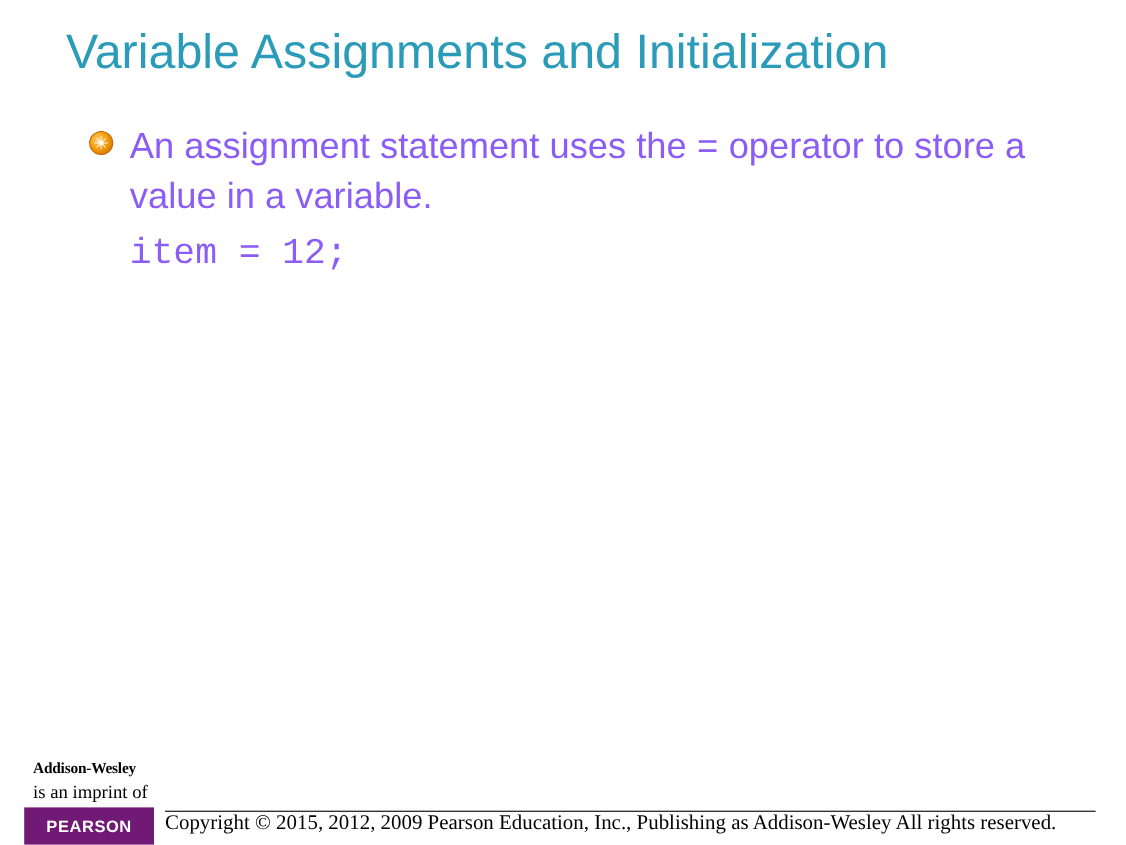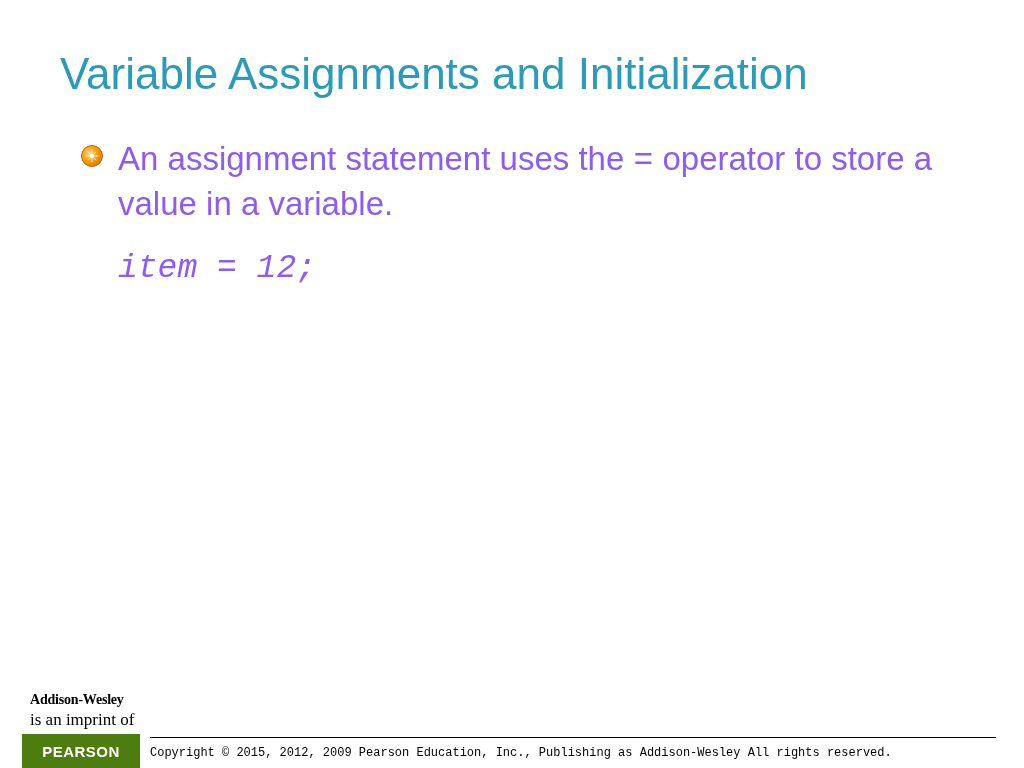--- a/index.html
+++ b/index.html
@@ -7,21 +7,21 @@
     width: 1024px;
     height: 768px;
     background: #ffffff;
     font-family: Arial, Helvetica, sans-serif;
     position: relative;
     overflow: hidden;
   }
   .slide {
     width: 100%;
     height: 100%;
-    padding: 50px 60px 0 60px;
+    padding: 24px 60px 0 60px;
     position: relative;
   }
   .title {
     color: #2a9bb8;
     font-size: 44px;
     font-weight: 400;
     margin-bottom: 40px;
     line-height: 1.1;
   }
   .content {
@@ -43,22 +43,21 @@
   .body-text {
     font-size: 33px;
     color: #8b5cf6;
     line-height: 1.25;
   }
   .code {
     font-family: "Courier New", Courier, monospace;
   }
   .code-line {
     display: block;
-    margin-top: 24px;
-    font-style: italic;
+    margin-top: 12px;
   }
   .footer {
     position: absolute;
     left: 0;
     bottom: 0;
     width: 100%;
     height: 96px;
   }
   .imprint-block {
     position: absolute;
@@ -76,21 +75,21 @@
     font-size: 17px;
     color: #000;
     margin-top: 2px;
   }
   .pearson-badge {
     position: absolute;
     left: 22px;
     bottom: 0;
     width: 118px;
     height: 34px;
-    background: #4d7c0f;
+    background: #701a75;
     display: flex;
     align-items: center;
     justify-content: center;
   }
   .pearson-badge span {
     color: #fff;
     font-weight: bold;
     font-size: 15px;
     letter-spacing: 0.5px;
     font-family: Arial, sans-serif;
@@ -100,23 +99,23 @@
     left: 150px;
     right: 28px;
     bottom: 30px;
     height: 1px;
     background: #000;
   }
   .copyright {
     position: absolute;
     left: 150px;
     bottom: 8px;
-    font-size: 12px;
+    font-size: 19px;
     color: #000;
-    font-family: Liberation Mono, monospace;
+    font-family: Liberation Serif, serif;
   }
 </style>
 </head>
 <body>
 
 <div class="slide">
 
   <h1 class="title">Variable Assignments and Initialization</h1>
 
   <div class="content">

